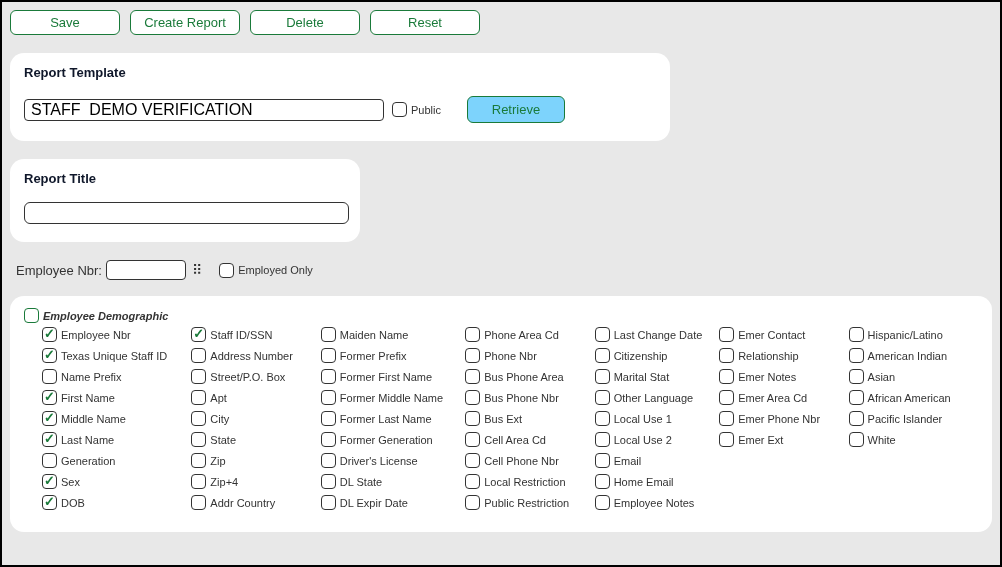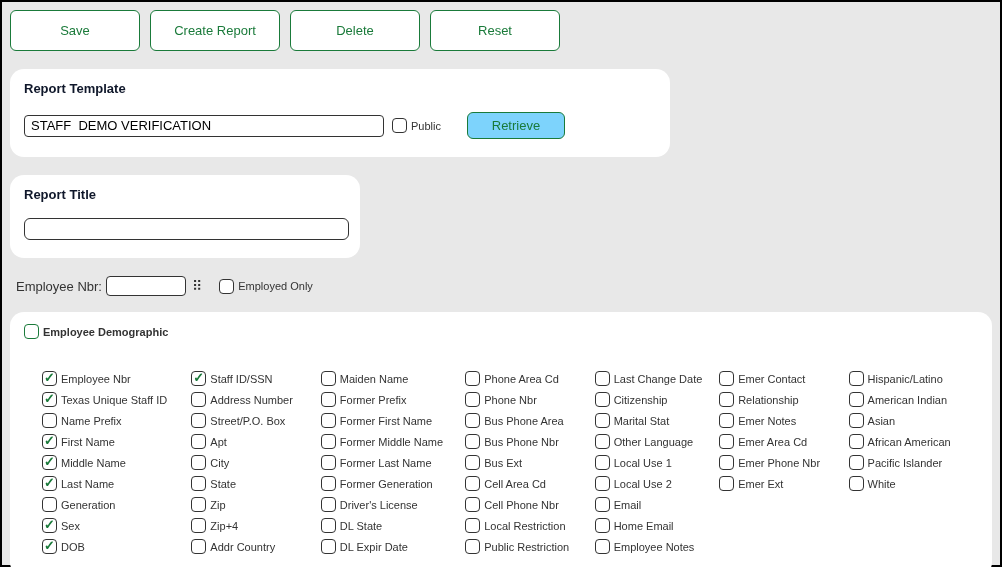--- a/index.html
+++ b/index.html
@@ -21,22 +21,22 @@
   .toolbar {
     display: flex;
     gap: 10px;
     margin-bottom: 18px;
   }
   .toolbar button {
     background: #fff;
     border: 1.5px solid #1a7a3a;
     color: #1a7a3a;
     border-radius: 6px;
-    padding: 12px 0;
-    width: 130px;
+    padding: 4px 0;
+    width: 110px;
     font-size: 13px;
     cursor: pointer;
   }
   .panel {
     background: #fff;
     border-radius: 14px;
     padding: 12px 14px 18px 14px;
     margin-bottom: 18px;
   }
   .panel-title {
@@ -49,21 +49,21 @@
     display: flex;
     align-items: center;
     gap: 8px;
   }
   input[type="text"].template-input {
     width: 360px;
     height: 22px;
     border: 1.5px solid #333;
     border-radius: 4px;
     padding: 2px 6px;
-    font-size: 13px;
+    font-size: 16px;
   }
   .chk {
     display: inline-flex;
     align-items: center;
     gap: 4px;
     cursor: pointer;
     white-space: nowrap;
   }
   .chk-box {
     display: inline-block;
@@ -127,21 +127,22 @@
     cursor: pointer;
     padding: 0 2px;
   }
   .demo-panel {
     padding: 12px 14px 22px 14px;
   }
   .demo-header {
     display: flex;
     align-items: center;
     gap: 4px;
-    margin-bottom: 32px;
+    margin-bottom: 4px;
+    font-style: italic;
   }
   .demo-header .chk-box {
     border-color: #1a7a3a;
   }
   .demo-header .lbl {
     color: #1a7a3a;
     font-weight: bold;
     font-size: 13px;
   }
   .cols {

